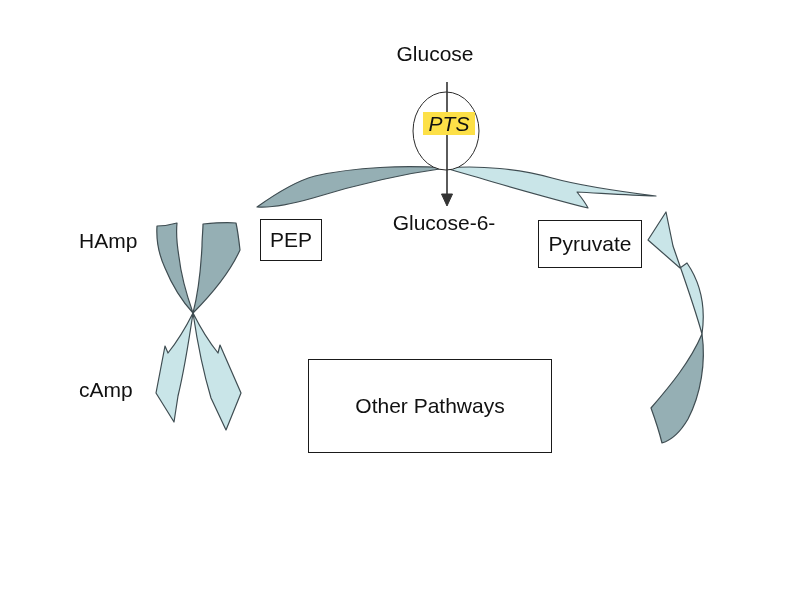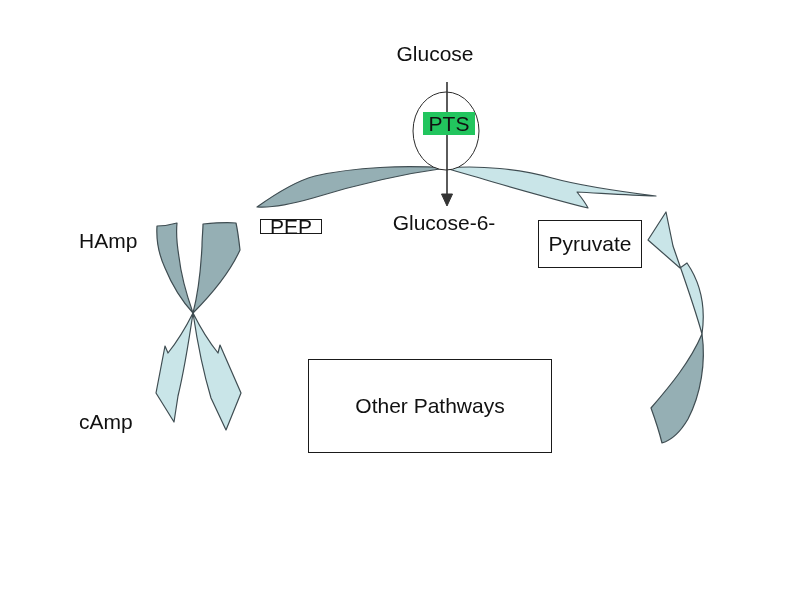--- a/index.html
+++ b/index.html
@@ -14,21 +14,21 @@
   .fill-dark{fill:var(--arrow-dark,#95afb4);}
   .fill-light{fill:var(--arrow-light,#c9e5e8);}
   .lbl{position:absolute;font-size:21px;line-height:23px;white-space:nowrap;}
   .lbl.center{text-align:center;}
   .box{
     position:absolute;box-sizing:border-box;background:#fff;
     border:1.5px solid var(--box-border,#1a1a1a);
     display:flex;align-items:center;justify-content:center;
     font-size:21px;
   }
-  #pts-label{background:#22c55e;padding:0 3px;}
+  #pts-label{background:#fde047;padding:0 3px;font-style:italic;}
 </style>
 </head>
 <body>
 
 <div class="stage">
 
   <svg class="shapes" width="800" height="600" viewBox="0 0 800 600">
 
     <path class="shape fill-dark" d="M 257 207 C 278 192 296 181 315 176 C 355 167 405 165 446 168 C 402 174 352 186 313 198 C 292 204 271 208 257 207 Z"></path>
 
@@ -57,23 +57,23 @@
   <div class="lbl center" id="glucose-label" style="left:375px;top:42px;width:120px;">Glucose</div>
 
   <div class="lbl center" id="pts-label" style="left:423px;top:112px;width:46px;">PTS</div>
 
   <div class="lbl center" id="g6p-label" style="left:364px;top:211px;width:160px;">
     <span>Glucose-6-</span><br>
   </div>
 
   <div class="lbl" id="hamp-label" style="left:79px;top:229px;">HAmp</div>
 
-  <div class="lbl" id="camp-label" style="left:79px;top:378px;margin-top:32px;">cAmp</div>
+  <div class="lbl" id="camp-label" style="left:79px;top:378px;">cAmp</div>
 
-  <div class="box" id="pep-box" style="left:260px;top:219px;width:62px;height:15px;">
+  <div class="box" id="pep-box" style="left:260px;top:219px;width:62px;height:42px;">
     <span>PEP</span>
   </div>
 
   <div class="box" id="pyruvate-box" style="left:538px;top:220px;width:104px;height:48px;justify-content:center;">
     <span>Pyruvate</span>
   </div>
 
   <div class="box" id="other-pathways-box" style="left:308px;top:359px;width:244px;height:94px;">
     <span>Other Pathways</span>
   </div>

